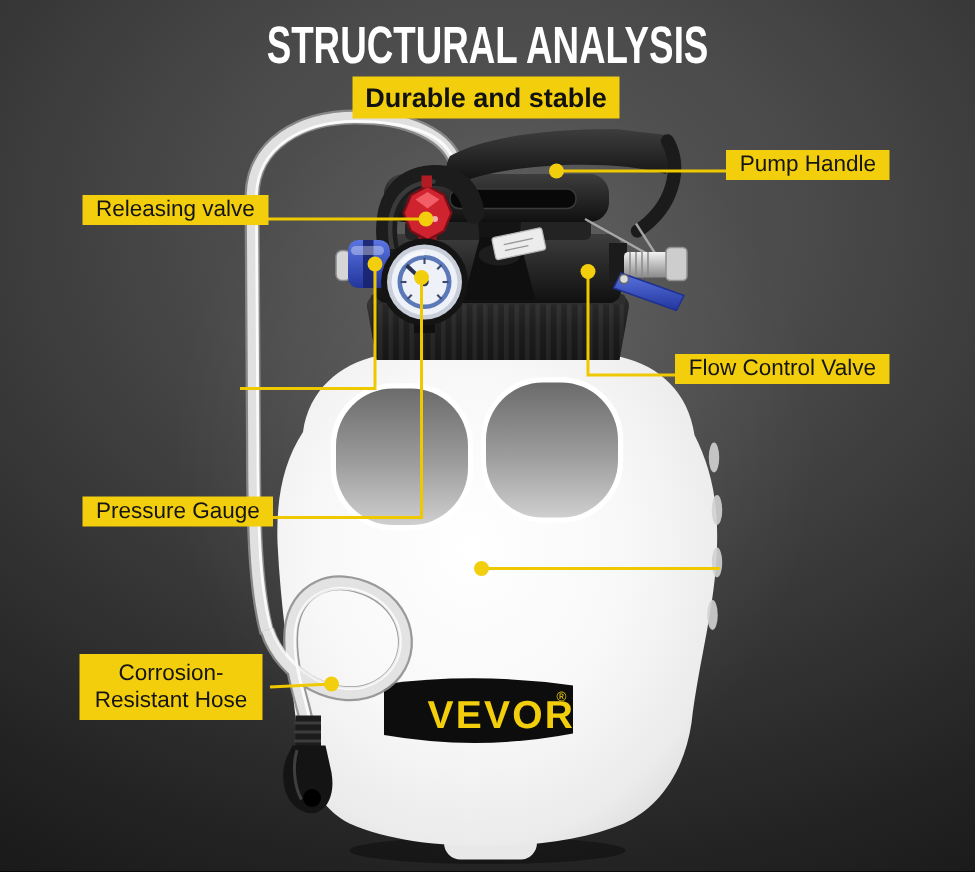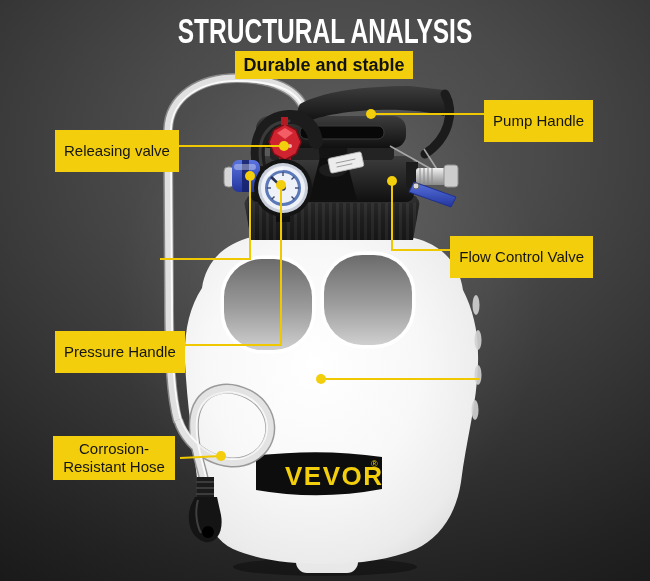--- a/index.html
+++ b/index.html
@@ -17,21 +17,21 @@
     transform:scaleX(0.70);letter-spacing:0px;white-space:nowrap;
   }
   .subtitle-badge{
     position:absolute;left:235px;top:51px;width:178px;height:28px;
     background:#F2CE0D;color:#121212;font-weight:700;font-size:18px;
     display:flex;align-items:center;justify-content:center;white-space:nowrap;
   }
   svg.scene{position:absolute;left:0;top:0;}
   .callout{
     position:absolute;background:#F2CE0D;color:#151515;
-    font-size:15px;line-height:1.2;padding:12px 9px;white-space:nowrap;
+    font-size:15px;line-height:1.2;padding:1px 9px;white-space:nowrap;
     display:flex;align-items:center;justify-content:center;text-align:center;
   }
   .callout.wrap{white-space:normal;width:122px;padding:4px 4px;}
   .c-releasing{left:55px;top:130px;}
   .c-twoway{left:55px;top:245px;}
   .c-pressure{left:55px;top:331px;}
   .c-corrosion{left:53px;top:436px;}
   .c-pump{right:57px;top:100px;}
   .c-flow{right:57px;top:236px;}
   .c-oiltank{right:53px;top:366px;}
@@ -231,18 +231,18 @@
       <circle cx="392" cy="181" r="5"></circle>
       <circle cx="321" cy="379" r="5"></circle>
       <circle cx="221" cy="456" r="5"></circle>
     </g>
   </svg>
 
   <div class="page-title">STRUCTURAL ANALYSIS</div>
   <div class="subtitle-badge">Durable and stable</div>
 
   <div class="callout c-releasing">Releasing valve</div>
-  <div class="callout c-pressure">Pressure Handle</div>
+  <div class="callout c-pressure">Pressure Gauge</div>
   <div class="callout wrap c-corrosion">Corrosion-Resistant Hose</div>
   <div class="callout c-pump">Pump Handle</div>
   <div class="callout c-flow">Flow Control Valve</div>
 
 </div>
 
 </body></html>

